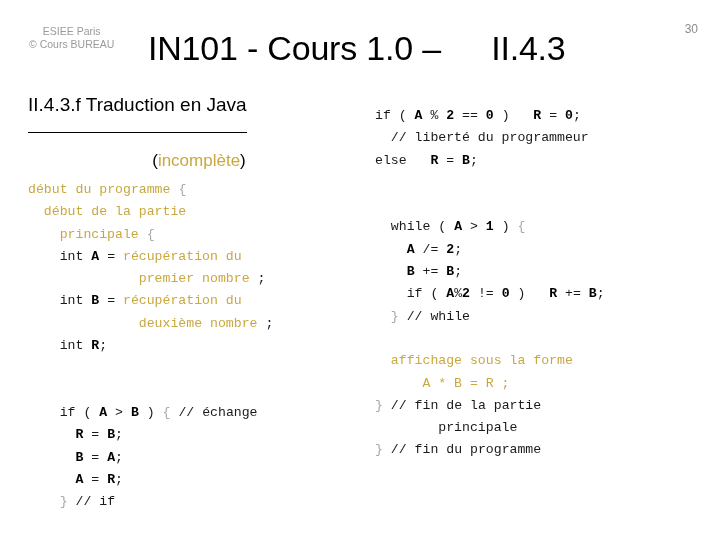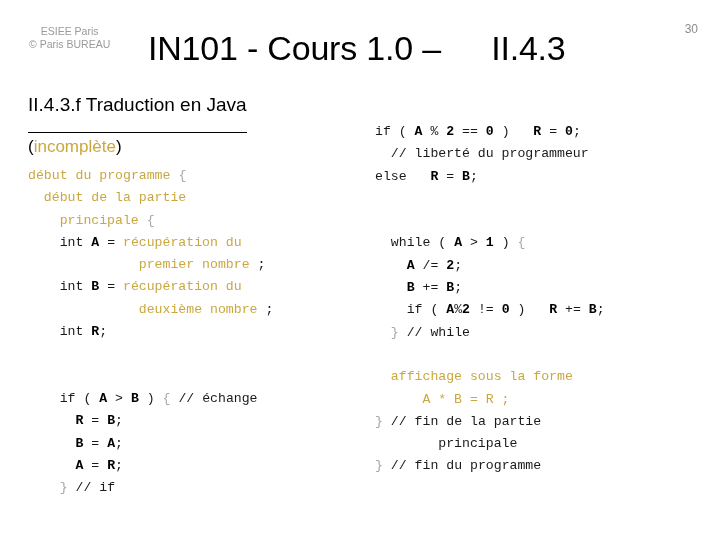--- a/index.html
+++ b/index.html
@@ -53,42 +53,43 @@
   }
 
   
   #left-column {
     position: absolute;
     left: 28px; top: 94px;
     width: 342px;
   }
   #right-column {
     position: absolute;
-    left: 375px; top: 121px;
+    left: 375px; top: 105px;
     width: 330px;
   }
 
   
   #section-heading {
     font-family: "Liberation Sans", sans-serif;
     font-size: 19px;
     color: #000000;
     white-space: nowrap;
     border-bottom: 1.5px solid #000000;
     display: inline-block;
     padding-bottom: 16px;
     line-height: 22px;
   }
   #section-subheading {
     font-family: "Liberation Sans", sans-serif;
     font-size: 17px;
     color: #000000;
-    margin-top: 3px;
+    margin-top: 17px;
     line-height: 21px;
     white-space: nowrap;
+    text-align: center;
   }
   .accent-word { color: #c9a83f; }
 
   
   .code-block {
     font-family: "Liberation Mono", "DejaVu Sans Mono", monospace;
     font-size: 13.2px;
     line-height: 22.3px;
     color: #1a1a1a;
     white-space: pre;
@@ -106,21 +107,21 @@
 </style>
 </head>
 <body>
 
 <div id="slide-root">
 
   <div id="slide-header">
 
     <div id="institution-block">
       <div>ESIEE Paris</div>
-      <div>© Paris BUREAU</div>
+      <div>© Cours BUREAU</div>
     </div>
 
     <div id="slide-title">
       <span class="title-course">IN101 - Cours 1.0 – </span><span class="title-section">II.4.3</span>
     </div>
 
     <div id="page-number">30</div>
 
   </div>
 

